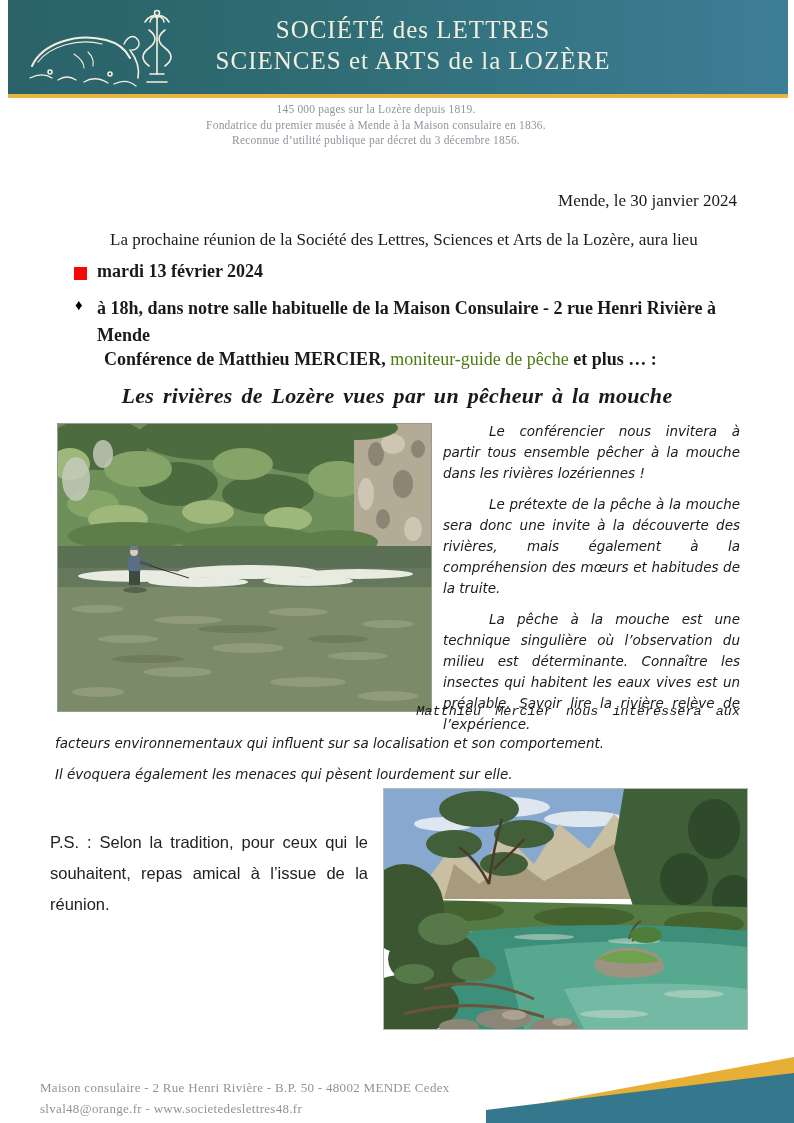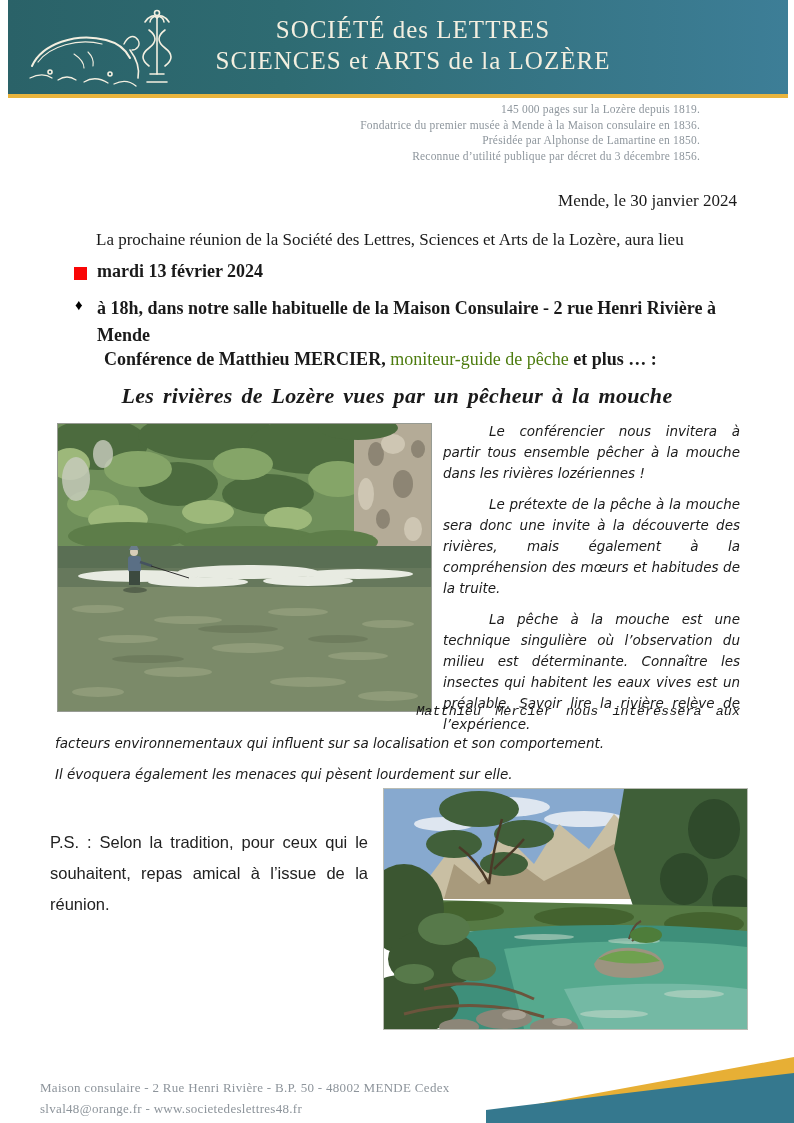--- a/index.html
+++ b/index.html
@@ -10,26 +10,26 @@
   .band{position:absolute;left:8px;top:0;width:780px;height:94px;
         background:linear-gradient(90deg,#2a6268 0%,#2e6b72 35%,#3d7e97 100%);
         border-bottom:4px solid #e9b43d;}
   .logo{position:absolute;left:6px;top:2px;}
   .org{position:absolute;left:180px;top:14px;width:450px;text-align:center;
        color:#f3efe0;font-family:"Liberation Serif",serif;}
   .org .l1{font-size:25px;letter-spacing:1px;line-height:31px;}
   .org .l2{font-size:25px;letter-spacing:1px;line-height:31px;}
 
   
-  .tagline{position:absolute;left:0;top:102px;width:700px;text-align:right;
-           color:#8e969d;font-size:11.5px;line-height:15.5px;letter-spacing:.2px;}
+  .tagline{position:absolute;left:0;top:102px;width:700px;text-align:center;
+           color:#8e969d;font-size:11.5px;line-height:15.5px;letter-spacing:.2px;padding-left:26px;}
 
   
   .dateline{position:absolute;right:57px;top:191px;font-size:17px;}
-  .intro{position:absolute;left:96px;top:230px;width:645px;font-size:17px;}
+  .intro{position:absolute;left:110px;top:230px;width:645px;font-size:17px;}
   .sq-bullet{position:absolute;left:74px;top:267px;width:13px;height:13px;background:#f90606;}
   .when{position:absolute;left:97px;top:261px;font-size:18px;font-weight:bold;}
   .dm-bullet{position:absolute;left:75px;top:297px;font-size:15px;color:#000;}
   .where{position:absolute;left:97px;top:295px;width:650px;font-size:18px;font-weight:bold;line-height:27px;}
   .conf{position:absolute;left:104px;top:349px;font-size:18px;}
   .conf .b{font-weight:bold;}
   .conf .role{color:#4d7c0f;}
   .evtitle{position:absolute;left:57px;top:383px;width:680px;text-align:center;
            font-size:22px;font-weight:bold;font-style:italic;word-spacing:3px;letter-spacing:.3px;}
 
@@ -91,21 +91,20 @@
     </div>
     <div class="org">
       <div class="l1">SOCIÉTÉ des LETTRES</div>
       <div class="l2">SCIENCES et ARTS de la LOZÈRE</div>
     </div>
   </div>
 
   <div class="tagline">
     <div>145 000 pages sur la Lozère depuis 1819.</div>
     <div>Fondatrice du premier musée à Mende à la Maison consulaire en 1836.</div>
-    <div>Présidée par Alphonse de Lamartine en 1850.</div>
     <div>Reconnue d’utilité publique par décret du 3 décembre 1856.</div>
   </div>
 
   <div class="dateline">Mende, le 30 janvier 2024</div>
   <div class="intro">La prochaine réunion de la Société des Lettres, Sciences et Arts de la Lozère, aura lieu</div>
 
   <div class="sq-bullet"></div>
   <div class="when">mardi 13 février 2024</div>
   <div class="dm-bullet">♦</div>
   <div class="where">à 18h, dans notre salle habituelle de la Maison Consulaire - 2 rue Henri Rivière à Mende</div>

